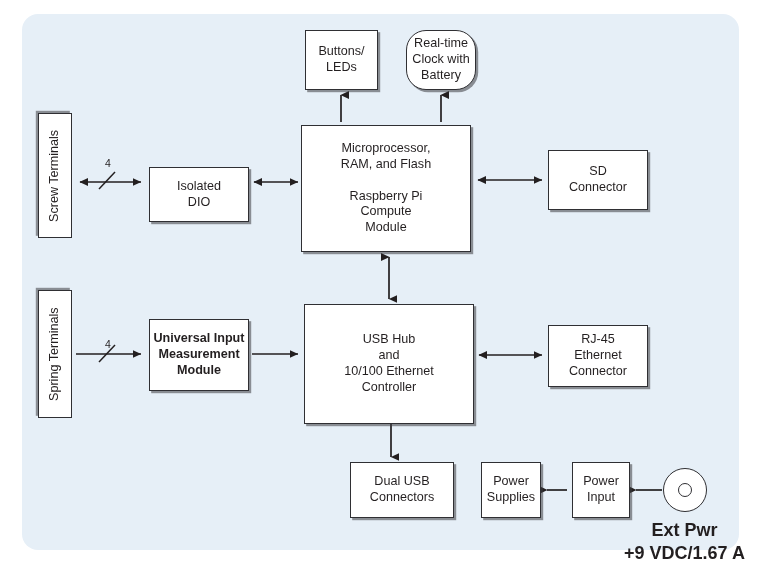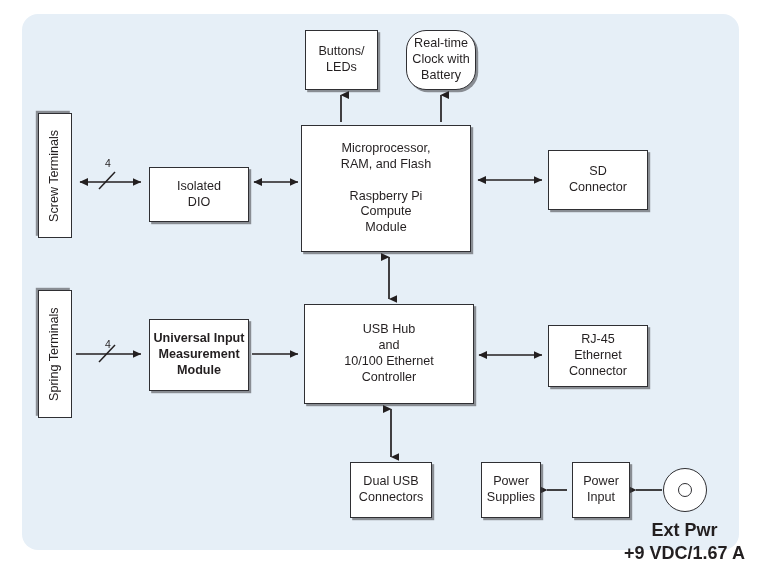--- a/index.html
+++ b/index.html
@@ -178,34 +178,34 @@
 Raspberry Pi
 Compute
 Module</span>
 </div>
 
 <div class="node" style="left:548px; top:150px; width:100px; height:60px;">
   <span class="label">SD
 Connector</span>
 </div>
 
-<div class="node" style="left:304px; top:304px; width:170px; height:100px;">
+<div class="node" style="left:304px; top:304px; width:170px; height:120px;">
   <span class="label">USB Hub
 and
 10/100 Ethernet
 Controller</span>
 </div>
 
 <div class="node" style="left:548px; top:325px; width:100px; height:62px;">
   <span class="label">RJ-45
 Ethernet
 Connector</span>
 </div>
 
-<div class="node" style="left:350px; top:462px; width:82px; height:56px;">
+<div class="node" style="left:350px; top:462px; width:104px; height:56px;">
   <span class="label">Dual USB
 Connectors</span>
 </div>
 
 <div class="node" style="left:481px; top:462px; width:60px; height:56px;">
   <span class="label">Power
 Supplies</span>
 </div>
 
 <div class="node" style="left:572px; top:462px; width:58px; height:56px;">

